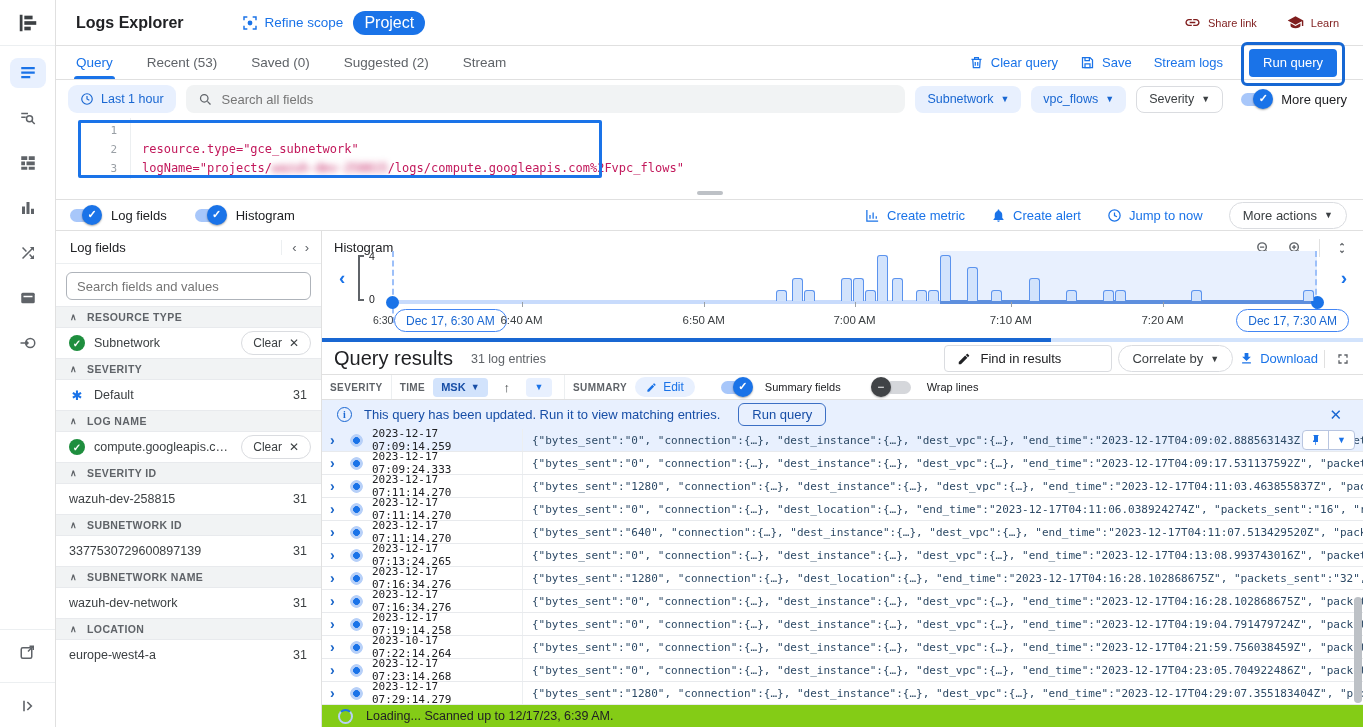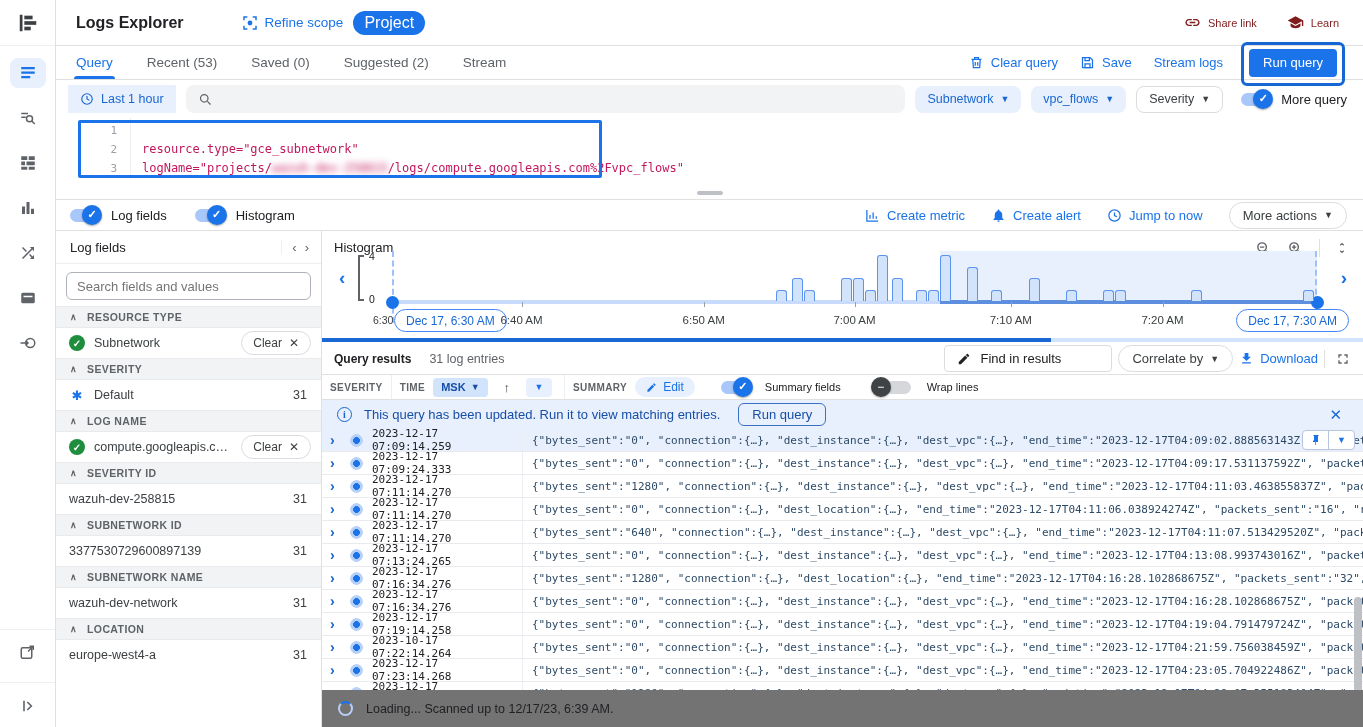--- a/index.html
+++ b/index.html
@@ -31,21 +31,21 @@
   .tabs { display:flex; gap:34px; height:100%; }
   .tab { display:flex; align-items:center; position:relative; font-size:13.5px; color:#5f6368; font-weight:500; cursor:pointer; }
   .tab.active { color:#1a73e8; }
   .tab.active::after { content:''; position:absolute; bottom:0; left:-2px; right:-2px; height:3px; background:#1a73e8; border-radius:3px 3px 0 0; }
   .tab-actions { margin-left:auto; display:flex; align-items:center; gap:22px; color:#1a73e8; font-size:13px; font-weight:500; }
   .runq-wrap { position:relative; margin:0 12px 0 4px; }
   .runq { background:#1a73e8; color:#fff; border:none; border-radius:4px; height:28px; padding:0 14px; font-size:13px; font-weight:500; font-family:inherit; cursor:pointer; }
   .runq-annot { position:absolute; inset:-7px -8px -9px -8px; border:3px solid #1667d3; border-radius:6px; pointer-events:none; }
 
   .filterbar { height:38px; display:flex; align-items:center; padding:0 16px 0 12px; gap:10px; flex:none; }
-  .timechip { display:flex; align-items:center; gap:7px; background:#e8f0fe; color:#1967d2; border-radius:1px; height:28px; padding:0 12px; font-size:12.5px; font-weight:500; flex:none; }
+  .timechip { display:flex; align-items:center; gap:7px; background:#e8f0fe; color:#1967d2; border-radius:9px; height:28px; padding:0 12px; font-size:12.5px; font-weight:500; flex:none; }
   .searchbox { flex:1; display:flex; align-items:center; gap:9px; background:#f1f3f4; border-radius:8px; height:28px; padding:0 12px; color:#5f6368; }
   .searchbox input { border:none; background:transparent; outline:none; font:13px "Liberation Sans",sans-serif; color:#3c4043; width:100%; }
   .chip { display:flex; align-items:center; gap:7px; background:#e8f0fe; color:#1967d2; border-radius:8px; height:27px; padding:0 12px; font-size:12.5px; font-weight:500; flex:none; cursor:pointer; }
   .chip.outline { background:#fff; border:1px solid #dadce0; color:#3c4043; }
   .caret { font-size:9px; }
   .showq { display:flex; align-items:center; gap:12px; margin-left:8px; font-size:13px; color:#202124; flex:none; }
 
   
   .tgl { position:relative; width:28px; height:13px; border-radius:7px; background:#a8c7fa; display:inline-block; flex:none; }
   .tgl .knob { position:absolute; top:-4px; right:-4px; width:20px; height:20px; border-radius:50%; background:#1a73e8; color:#fff; display:flex; align-items:center; justify-content:center; font-size:11px; font-weight:700; box-shadow:0 1px 2px rgba(0,0,0,.35); }
@@ -103,21 +103,21 @@
   .h-axis { position:absolute; left:70px; right:46px; top:78px; height:26px; font-size:11.5px; color:#3c4043; }
   .h-pill { position:absolute; top:0; border:1px solid #4285f4; border-radius:13px; height:23px; padding:0 11px; font-size:12px; color:#1967d2; background:#fff; display:flex; align-items:center; white-space:nowrap; cursor:pointer; }
   .h-tick { position:absolute; top:5px; transform:translateX(-50%); white-space:nowrap; }
   .h-axisstart { position:absolute; top:5px; left:-19px; font-size:10.5px; }
   .h-progress { position:absolute; left:0; right:0; top:107px; height:4px; background:#d2e3fc; }
   .h-progress .done { position:absolute; left:0; top:0; bottom:0; width:70%; background:#1967d2; }
 
   
   .results { flex:1; display:flex; flex-direction:column; min-height:0; }
   .r-head { height:31px; display:flex; align-items:center; padding:0 12px; gap:10px; flex:none; }
-  .r-title { font-size:12px; font-weight:700; }
+  .r-title { font-size:20px; font-weight:400; }
   .r-count { font-size:12.5px; color:#5f6368; margin-left:8px; }
   .r-right { margin-left:auto; display:flex; align-items:center; gap:6px; }
   .find { display:flex; align-items:center; gap:9px; border:1px solid #dadce0; border-radius:4px; height:27px; padding:0 12px; font-size:13px; color:#202124; width:168px; cursor:text; }
   .correlate { display:flex; align-items:center; gap:7px; border:1px solid #dadce0; border-radius:14px; height:27px; padding:0 13px; font-size:13px; color:#3c4043; background:#fff; font-family:inherit; cursor:pointer; }
   .download { display:flex; align-items:center; gap:6px; color:#1a73e8; font-size:13px; font-weight:500; cursor:pointer; }
   .fsicon { color:#5f6368; margin-left:4px; cursor:pointer; }
 
   .r-cols { height:26px; display:flex; align-items:center; border-top:1px solid #e0e0e0; border-bottom:1px solid #e0e0e0; padding-left:8px; gap:8px; flex:none; }
   .colhdr { font-size:10px; color:#5f6368; font-weight:700; letter-spacing:.4px; }
   .col-div { width:1px; height:100%; background:#eceff1; }
@@ -139,21 +139,21 @@
   .row.active { background:#e8f0fe; }
   .chev { width:20px; color:#1b66c9; font-size:14px; font-weight:700; flex:none; }
   .sevdot { width:13px; height:13px; border-radius:50%; background:radial-gradient(circle,#1a73e8 0 34%,#b7d0f8 40% 68%,rgba(183,208,248,0) 72%); margin-right:9px; flex:none; }
   .rtime { width:150px; font:11px "DejaVu Sans Mono",monospace; color:#202124; flex:none; }
   .rsum { flex:1; font:11px "DejaVu Sans Mono",monospace; color:#2d4a66; white-space:nowrap; overflow:hidden; border-left:1px solid #eceff1; padding-left:9px; height:100%; display:flex; align-items:center; }
   .rowactions { position:absolute; right:8px; top:1px; display:flex; background:#fff; border:1px solid #b8c5e0; border-radius:4px; height:20px; align-items:center; }
   .rowactions .sep { width:1px; height:100%; background:#b8c5e0; }
   .rowbtn { background:none; border:none; color:#1a73e8; width:25px; height:100%; display:flex; align-items:center; justify-content:center; font-size:9px; cursor:pointer; }
   .scrollthumb { position:absolute; right:1px; top:168px; width:8px; height:106px; background:#bdc1c6; border-radius:4px; }
 
-  .r-footer { height:37px; background:#737373; display:flex; align-items:center; gap:13px; padding:0 16px; font-size:12.5px; color:#202124; flex:none; }
+  .r-footer { height:22px; background:#84cc16; display:flex; align-items:center; gap:13px; padding:0 16px; font-size:12.5px; color:#202124; flex:none; }
   .spinner { width:15px; height:15px; border-radius:50%; border:2.5px solid #b8d0f8; border-top-color:#1a73e8; animation:spin 1s linear infinite; flex:none; }
   @keyframes spin { to { transform:rotate(360deg); } }
 
   svg { display:block; }
 </style>
 </head>
 <body>
 
 <div class="app">
 
@@ -322,20 +322,21 @@
         </span>
         <span>Last 1 hour</span>
       </span>
       <span class="searchbox">
         <span>
           <svg width="15" height="15" viewBox="0 0 24 24" fill="none" stroke="currentColor" stroke-width="2">
               <circle cx="10" cy="10" r="6"></circle>
               <path d="M15 15l5 5"></path>
             </svg>
         </span>
+        <input type="text" placeholder="Search all fields" style="">
       </span>
       <span class="chip">
         <span>Subnetwork</span>
         <span class="caret">▼</span>
       </span>
       <span class="chip">
         <span>vpc_flows</span>
         <span class="caret">▼</span>
       </span>
       <span class="chip outline">

